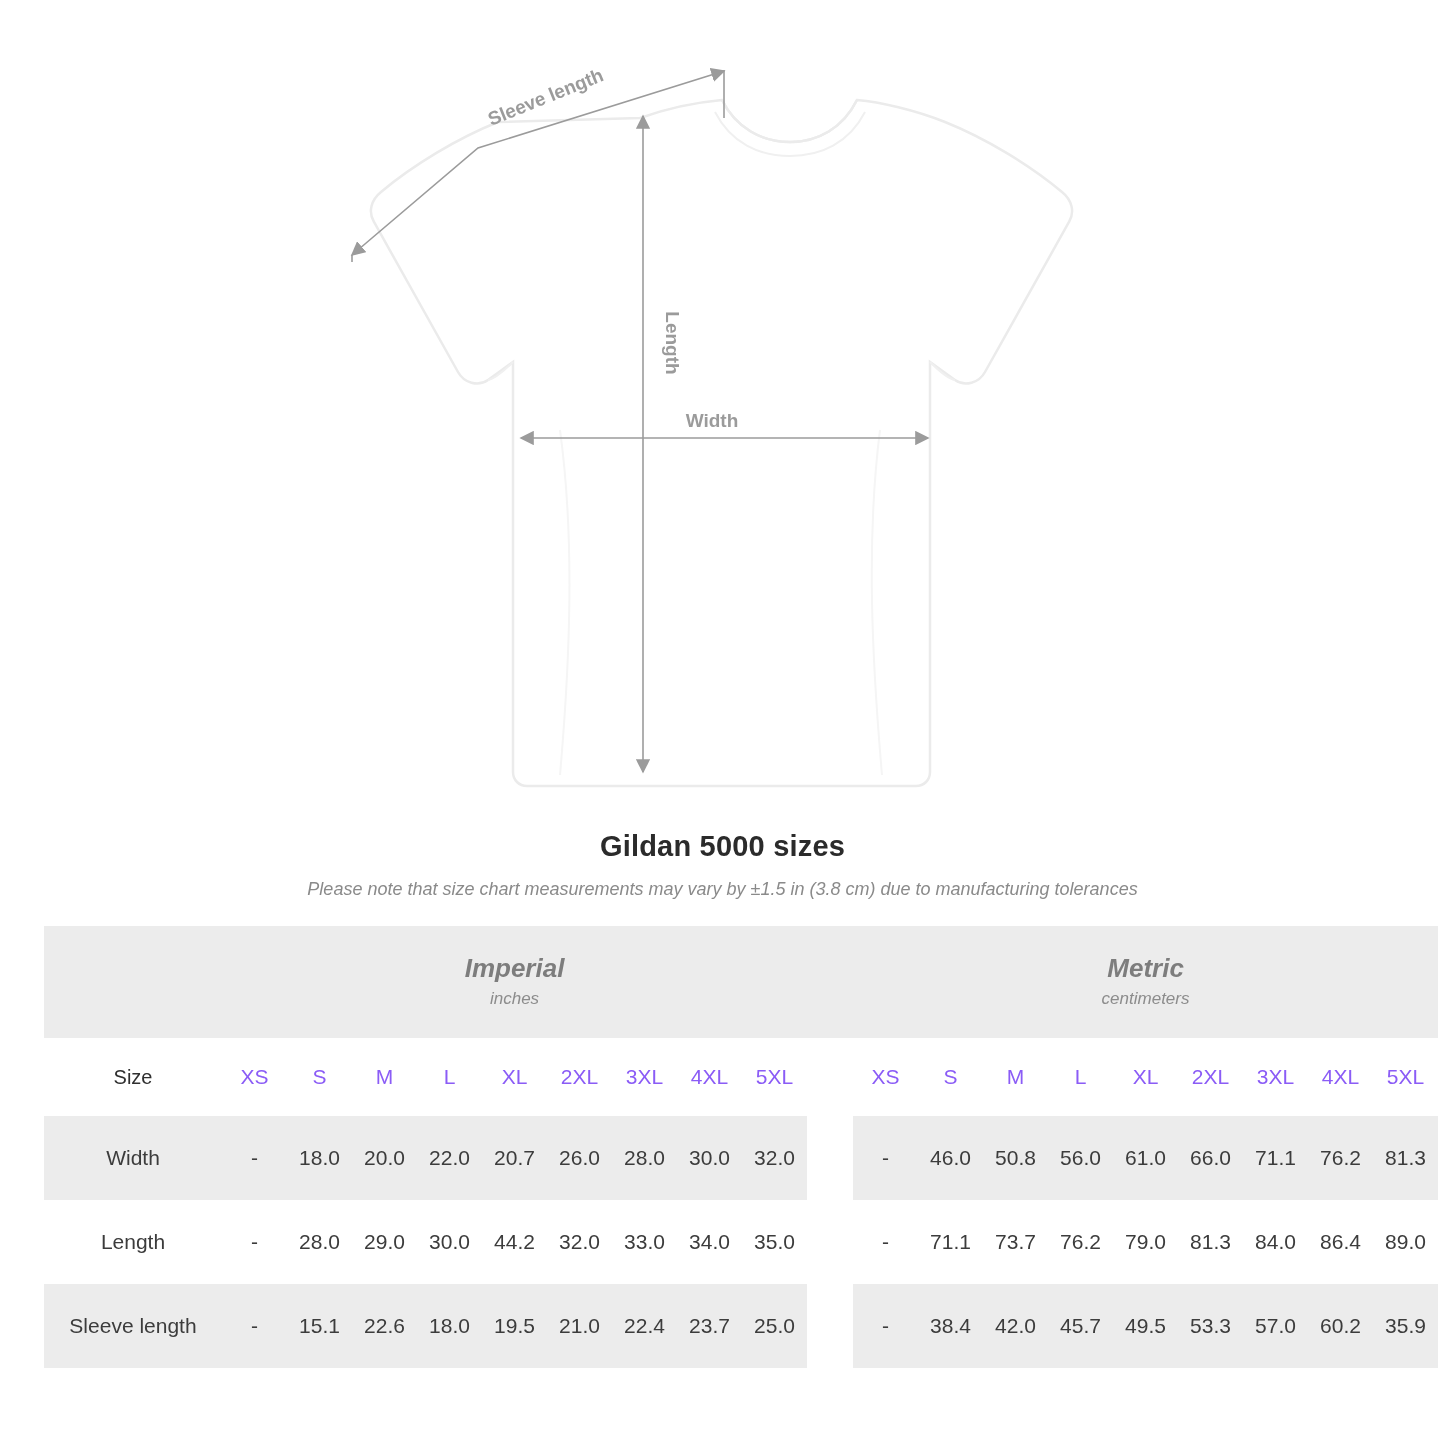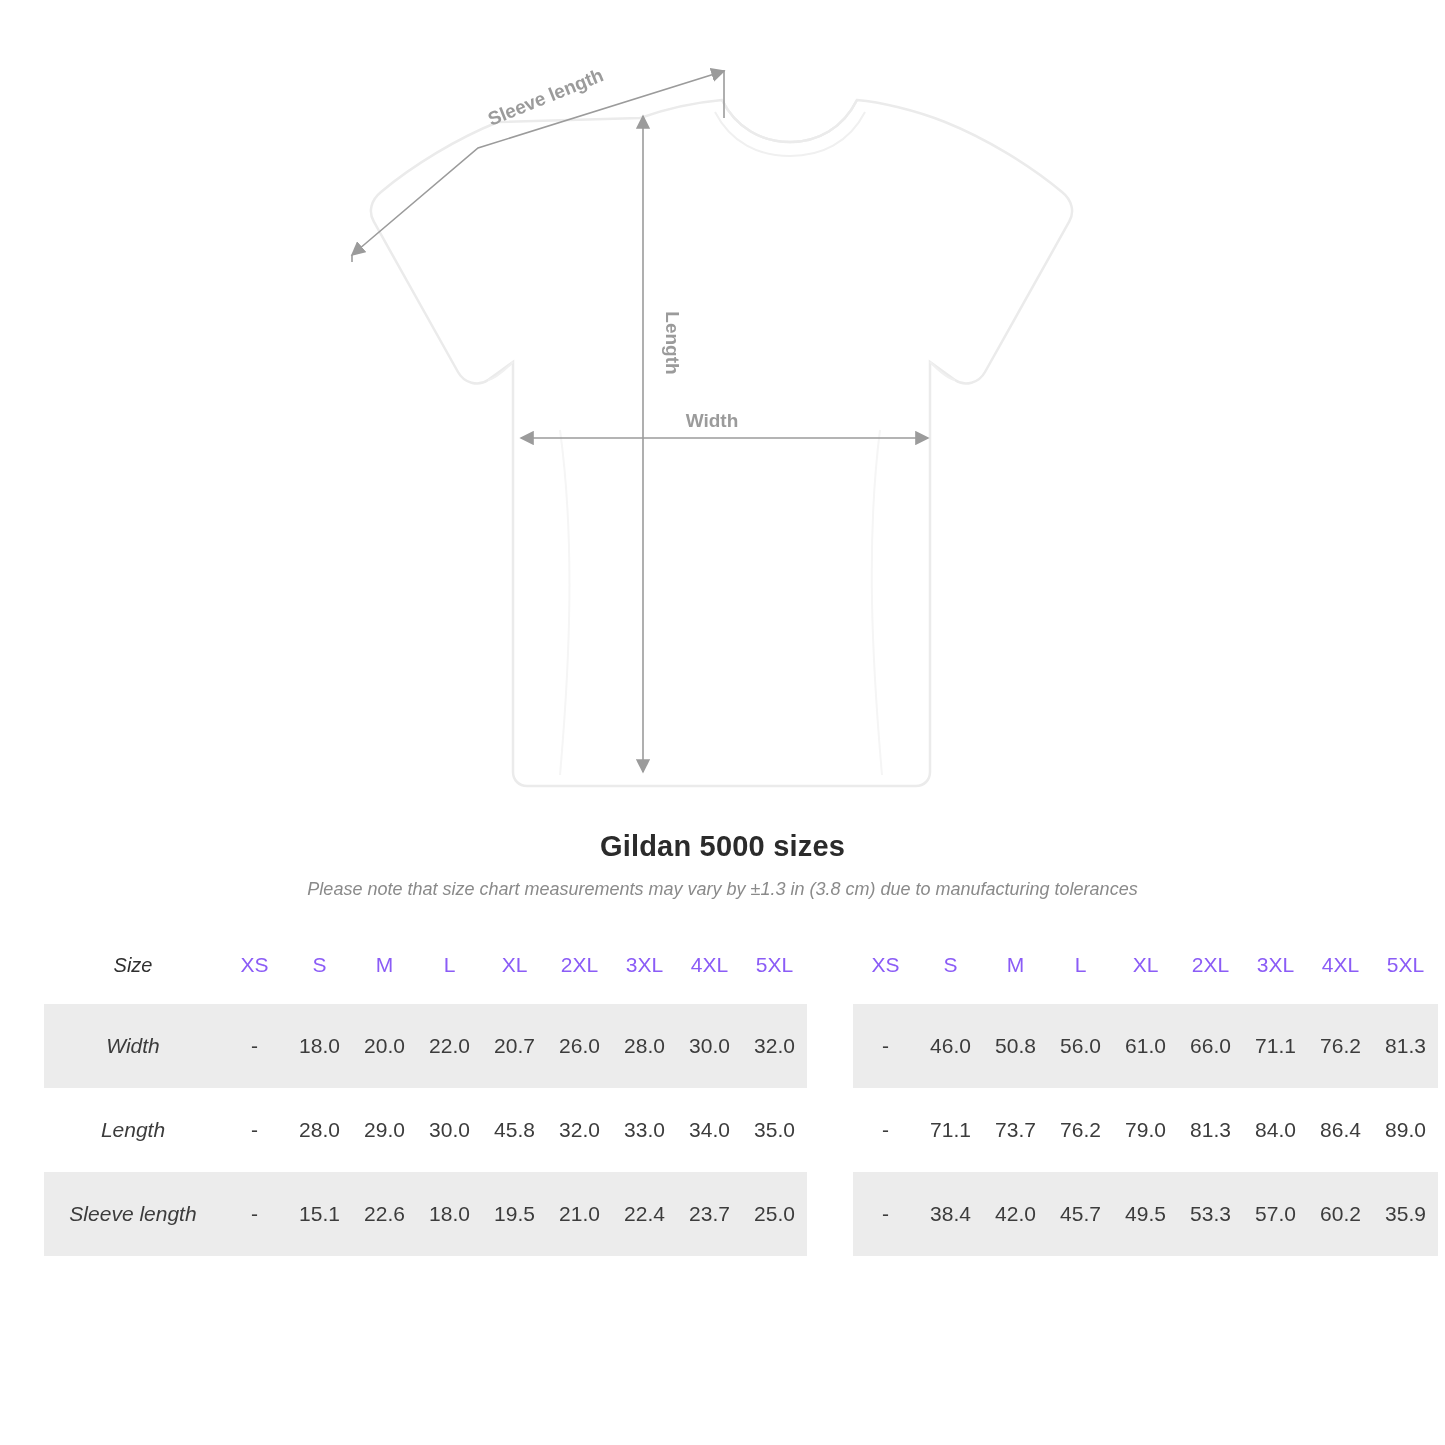--- a/index.html
+++ b/index.html
@@ -104,21 +104,20 @@
     color: #3c3c3c;
   }
   tr.band-shaded td { background: #ececec; }
   tr.band-plain td { background: #ffffff; }
 
   td.rowlabel {
     font-weight: bold;
     font-size: 20px;
     color: #2f2f2f;
     width: 178px;
-    font-style: italic;
   }
   td.cell { width: 65px; }
   td.spacer-col { width: 46px; }
   tr.band-shaded td.spacer-col { background: #ffffff; }
 </style>
 </head>
 <body>
 
 <div class="page">
 
@@ -180,33 +179,45 @@
 
       <g>
         <path d="M521,438 L928,438" stroke="#9b9b9b" stroke-width="1.6" fill="none" marker-start="url(#arrTail)" marker-end="url(#arrHead)"></path>
       </g>
       <text x="712" y="427" font-family="Liberation Sans, sans-serif" font-size="19" font-weight="bold" fill="#9b9b9b" text-anchor="middle">Width</text>
     </svg>
   </div>
 
   <div class="title-block">
     <div class="chart-title">Gildan 5000 sizes</div>
-    <div class="chart-note">Please note that size chart measurements may vary by ±1.3 in (3.8 cm) due to manufacturing tolerances</div>
+    <div class="chart-note">Please note that size chart measurements may vary by ±1.5 in (3.8 cm) due to manufacturing tolerances</div>
   </div>
 
   <div class="table-wrap">
     <table class="size-table">
       <colgroup>
         <col style="width:178px">
         <col span="9" style="width:65px">
         <col style="width:46px">
         <col span="9" style="width:65px">
       </colgroup>
       <tbody>
 
+        <tr class="unit-head">
+          <td></td>
+          <td colspan="9">
+            <div class="u-name">Imperial</div>
+            <div class="u-sub">inches</div>
+          </td>
+          <td class="spacer-col"></td>
+          <td colspan="9">
+            <div class="u-name">Metric</div>
+            <div class="u-sub">centimeters</div>
+          </td>
+        </tr>
 
         <tr class="row-sizes">
           <td class="rowlabel">Size</td>
           <td class="cell">XS</td>
           <td class="cell">S</td>
           <td class="cell">M</td>
           <td class="cell">L</td>
           <td class="cell">XL</td>
           <td class="cell">2XL</td>
           <td class="cell">3XL</td>
@@ -246,21 +257,21 @@
           <td class="cell">76.2</td>
           <td class="cell">81.3</td>
         </tr>
 
         <tr class="band band-plain">
           <td class="rowlabel">Length</td>
           <td class="cell">-</td>
           <td class="cell">28.0</td>
           <td class="cell">29.0</td>
           <td class="cell">30.0</td>
-          <td class="cell">45.8</td>
+          <td class="cell">44.2</td>
           <td class="cell">32.0</td>
           <td class="cell">33.0</td>
           <td class="cell">34.0</td>
           <td class="cell">35.0</td>
           <td class="spacer-col"></td>
           <td class="cell">-</td>
           <td class="cell">71.1</td>
           <td class="cell">73.7</td>
           <td class="cell">76.2</td>
           <td class="cell">79.0</td>

